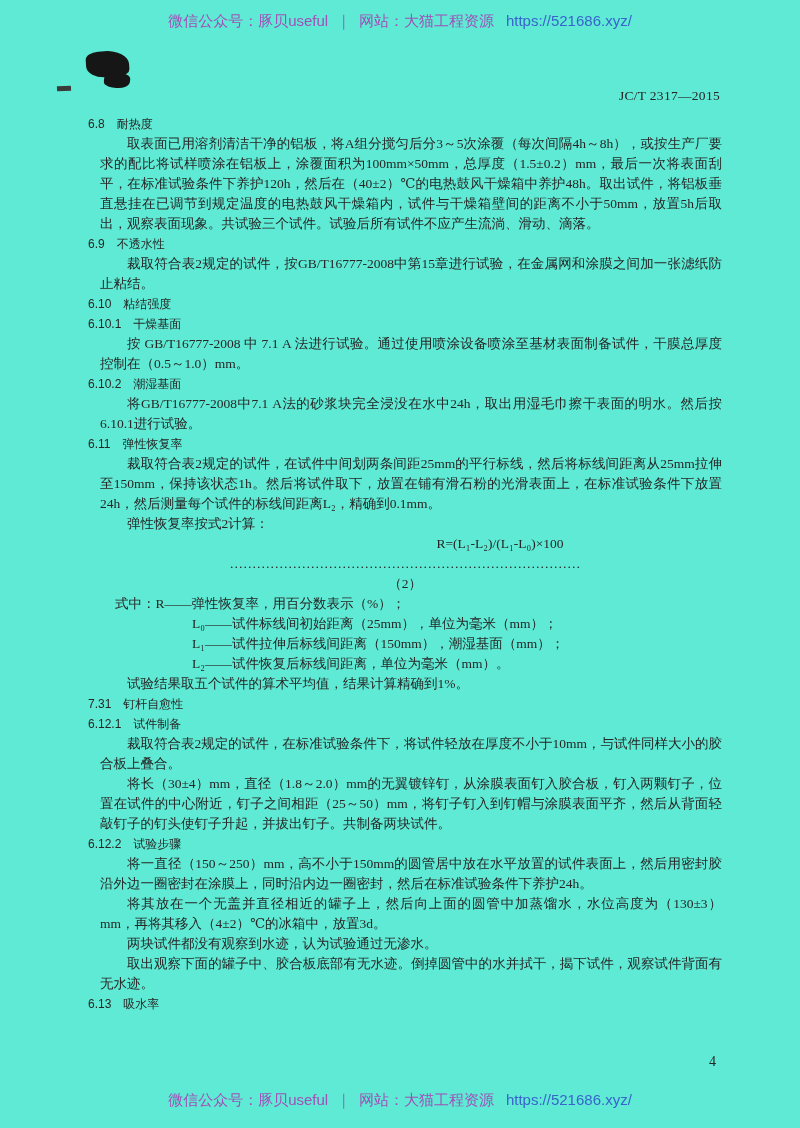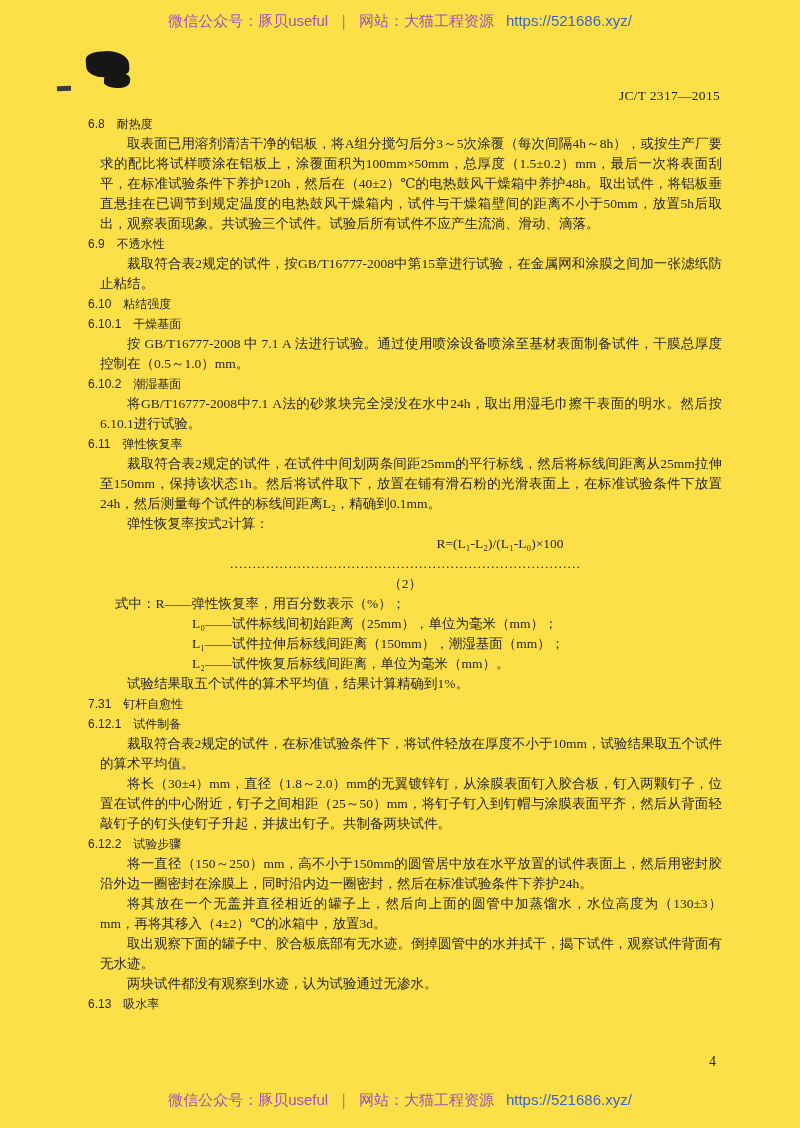--- a/index.html
+++ b/index.html
@@ -1,20 +1,20 @@
 <!DOCTYPE html>
 <html style="--wm-cn: #a050b8; --wm-url: #3a64cc;"><head>
 <meta charset="utf-8">
 <style>
   html,body { margin:0; padding:0; background:#e9e9e7; }
   .page {
     position:relative;
     width:800px; height:1128px;
     margin:0 auto;
-    background:#fde047;
+    background:#5eead4;
     font-family:"Liberation Serif","DejaVu Serif",serif;
     color:#262626;
     overflow:hidden;
   }
   .watermark {
     position:absolute; left:0; right:0;
     text-align:center;
     font-size:15px;
     font-family:"Liberation Sans","DejaVu Sans",sans-serif;
     white-space:nowrap;
@@ -97,27 +97,27 @@
       </div>
       <div class="defs">
         <div class="def-line first">式中：R——弹性恢复率，用百分数表示（%）；</div>
         <div class="def-line">L₀——试件标线间初始距离（25mm），单位为毫米（mm）；</div>
         <div class="def-line">L₁——试件拉伸后标线间距离（150mm），潮湿基面（mm）；</div>
         <div class="def-line">L₂——试件恢复后标线间距离，单位为毫米（mm）。</div>
       </div>
       <div class="para">试验结果取五个试件的算术平均值，结果计算精确到1%。</div>
       <div class="heading">7.31　钉杆自愈性</div>
       <div class="heading">6.12.1　试件制备</div>
-      <div class="para">裁取符合表2规定的试件，在标准试验条件下，将试件轻放在厚度不小于10mm，试验结果取五个试件的算术平均值。</div>
+      <div class="para">裁取符合表2规定的试件，在标准试验条件下，将试件轻放在厚度不小于10mm，与试件同样大小的胶合板上叠合。</div>
       <div class="para">将长（30±4）mm，直径（1.8～2.0）mm的无翼镀锌钉，从涂膜表面钉入胶合板，钉入两颗钉子，位置在试件的中心附近，钉子之间相距（25～50）mm，将钉子钉入到钉帽与涂膜表面平齐，然后从背面轻敲钉子的钉头使钉子升起，并拔出钉子。共制备两块试件。</div>
       <div class="heading">6.12.2　试验步骤</div>
       <div class="para">将一直径（150～250）mm，高不小于150mm的圆管居中放在水平放置的试件表面上，然后用密封胶沿外边一圈密封在涂膜上，同时沿内边一圈密封，然后在标准试验条件下养护24h。</div>
       <div class="para">将其放在一个无盖并直径相近的罐子上，然后向上面的圆管中加蒸馏水，水位高度为（130±3）mm，再将其移入（4±2）℃的冰箱中，放置3d。</div>
+      <div class="para">两块试件都没有观察到水迹，认为试验通过无渗水。</div>
       <div class="para">取出观察下面的罐子中、胶合板底部有无水迹。倒掉圆管中的水并拭干，揭下试件，观察试件背面有无水迹。</div>
-      <div class="para">两块试件都没有观察到水迹，认为试验通过无渗水。</div>
       <div class="heading">6.13　吸水率</div>
     </div>
 
   <div class="page-number">4</div>
 
   <div class="watermark bottom">
     <span class="wm-cn">微信公众号：豚贝useful</span><span class="wm-cn wm-sep">｜</span><span class="wm-cn wm-site">网站：大猫工程资源</span><span class="wm-url">https://521686.xyz/</span>
   </div>
 
 </div>

